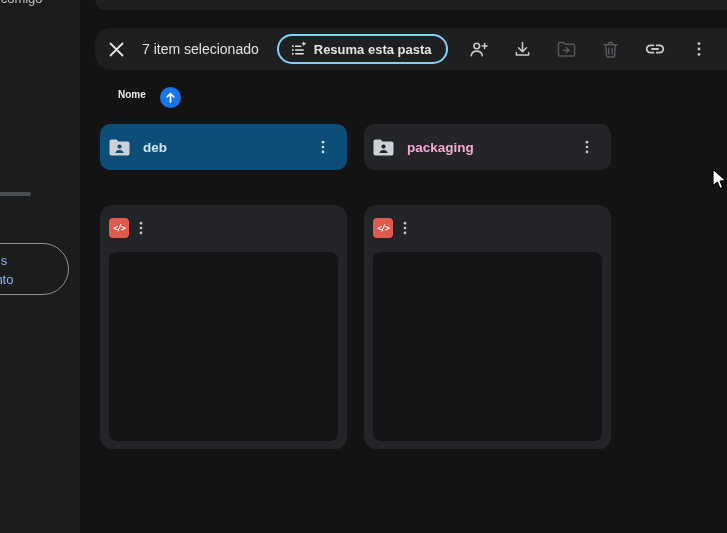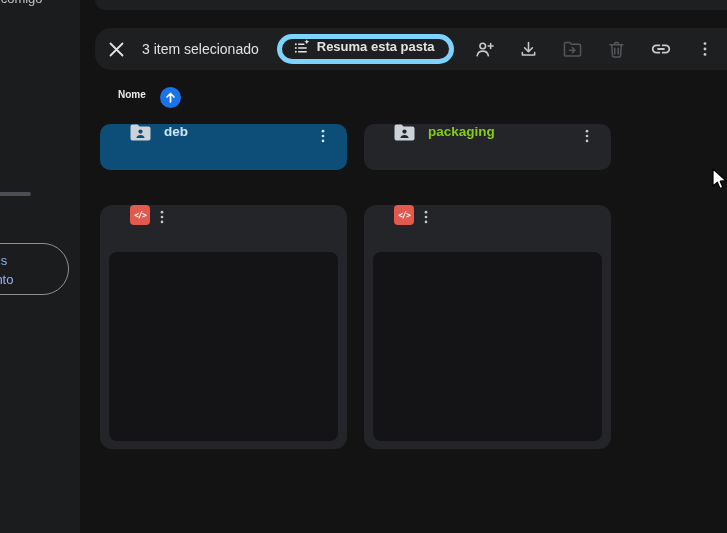--- a/index.html
+++ b/index.html
@@ -17,37 +17,37 @@
                font-size:13px;line-height:19px;color:#8ab4f8;}
 
   
   #top-strip{position:absolute;left:95px;top:0;width:632px;height:10px;background:#1e1f20;
              border-radius:0 0 0 16px;}
   #selection-toolbar{position:absolute;left:95px;top:28px;width:632px;height:42px;background:#1e1f20;
              border-radius:16px 0 0 16px;display:flex;align-items:center;padding-left:1px;box-sizing:border-box;}
   .round-btn{width:40px;height:40px;border-radius:50%;display:flex;align-items:center;justify-content:center;
              flex:0 0 auto;}
   #selection-label{font-size:14px;color:#dfe1e5;margin-left:6px;white-space:nowrap;}
-  #summarize-pill{height:30px;box-sizing:border-box;border:5px solid #7dd3fc;border-radius:15px;
-             display:flex;align-items:flex-start;gap:7px;padding:0 14px 0 11px;margin-left:18px;
+  #summarize-pill{height:30px;box-sizing:border-box;border:2px solid #7dd3fc;border-radius:15px;
+             display:flex;align-items:center;gap:7px;padding:0 14px 0 11px;margin-left:18px;
              font-size:13px;font-weight:bold;color:#e3e3e3;white-space:nowrap;}
   #toolbar-icons{display:flex;align-items:center;margin-left:11px;gap:4px;}
   .tool-enabled{color:#c7cac8;}
   .tool-disabled{color:#55575b;}
 
   
   #sort-label{position:absolute;left:118px;top:89px;font-size:10px;font-weight:bold;color:#e8eaed;}
   #sort-dir{position:absolute;left:160px;top:87px;width:21px;height:21px;border-radius:50%;
             background:#1a73e8;display:flex;align-items:center;justify-content:center;}
 
   
   .tile{position:absolute;width:247px;border-radius:10px;background:#242529;box-sizing:border-box;}
   .tile.selected{background:#0d4e78;}
-  .tile-header{display:flex;align-items:flex-start;height:46px;padding:0 12px 0 30px;}
-  .tile-label{font-size:13.5px;font-weight:bold;color:#84cc16;margin-left:13px;flex:1;
+  .tile-header{display:flex;align-items:center;height:46px;padding:0 12px 0 9px;}
+  .tile-label{font-size:13.5px;font-weight:bold;color:#f9a8d4;margin-left:13px;flex:1;
               white-space:nowrap;overflow:hidden;}
   .tile.selected .tile-label{color:#cbe6fc;}
   .menu-btn{width:24px;height:24px;display:flex;align-items:center;justify-content:center;color:#c4c7c5;}
   .tile.selected .menu-btn{color:#cde3f7;}
   .folder-tile{top:124px;height:46px;}
   .file-card{top:205px;height:244px;border-radius:12px;}
   .preview{position:absolute;left:9px;top:47px;width:229px;height:189px;border-radius:8px;background:#141417;}
   .col1{left:100px;} .col2{left:364px;}
 
   .script-icon{width:20px;height:20px;border-radius:4px;background:#e25a4e;color:#ffffff;flex:0 0 auto;
@@ -66,21 +66,21 @@
   <div id="top-strip"></div>
 
   <div id="selection-toolbar">
     <div class="round-btn">
       <span style="display:flex;">
         <svg width="17" height="17" viewBox="0 0 17 17">
             <path d="M2.5 2.5 L14.5 14.5 M14.5 2.5 L2.5 14.5" stroke="#e3e3e3" stroke-width="1.8" stroke-linecap="round"></path>
           </svg>
       </span>
     </div>
-    <span id="selection-label">3 item selecionado</span>
+    <span id="selection-label">7 item selecionado</span>
 
     <div id="summarize-pill">
       <span style="display:flex;">
         <svg width="17" height="17" viewBox="0 0 18 18">
           <g stroke="#e3e3e3" stroke-width="1.5" stroke-linecap="round">
             <path d="M6 5.5 h5.5 M6 9.5 h8 M6 13.5 h8"></path>
           </g>
           <g fill="#e3e3e3">
             <circle cx="3" cy="5.5" r="1"></circle>
               <circle cx="3" cy="9.5" r="1"></circle>

